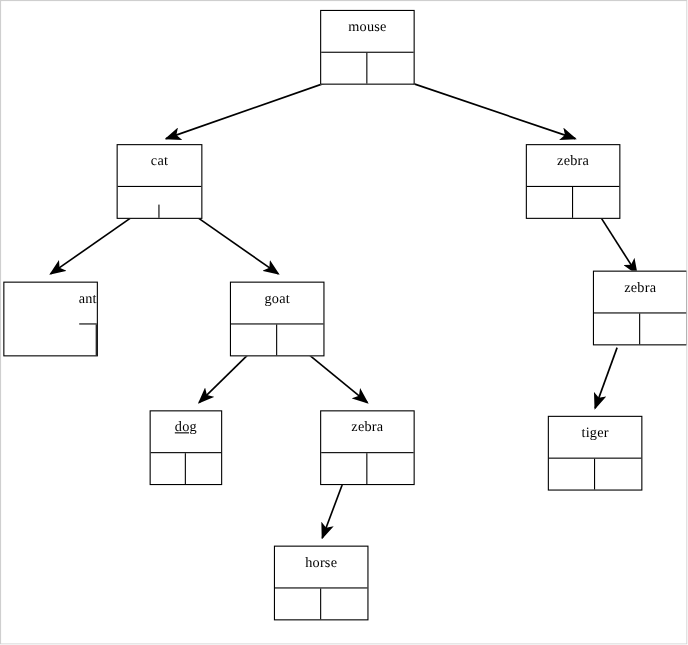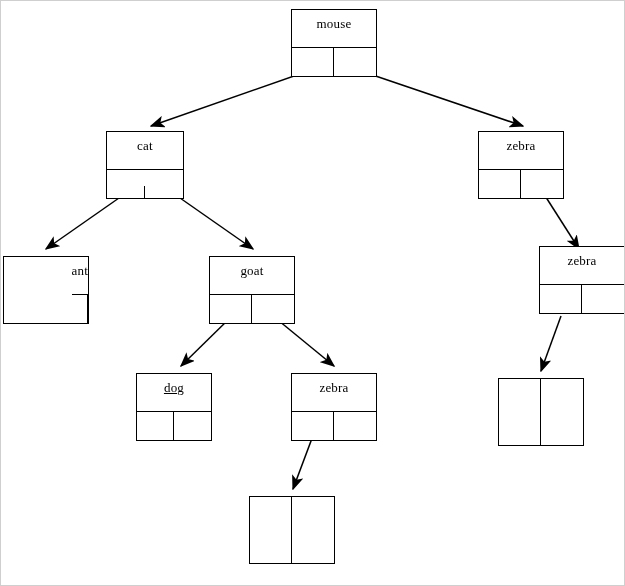--- a/index.html
+++ b/index.html
@@ -119,40 +119,42 @@
           <div class="ptr-cell right"></div>
         </div>
       </div>
       <div class="tree-node" style="left: 538px; top: 245px; width: 86px; height: 68px;">
         <div class="node-label" style="height: 38px;">zebra</div>
         <div class="node-pointers">
           <div class="ptr-cell left"></div>
           <div class="ptr-cell right"></div>
         </div>
       </div>
-      <div class="tree-node" style="left: 135px; top: 372px; width: 76px; height: 68px; text-decoration: underline;">
+      <div class="tree-node" style="left: 135px; top: 372px; width: 66px; height: 68px; text-decoration: underline;">
         <div class="node-label" style="height: 38px;">dog</div>
         <div class="node-pointers">
           <div class="ptr-cell left"></div>
           <div class="ptr-cell right"></div>
         </div>
       </div>
       <div class="tree-node" style="left: 290px; top: 372px; width: 86px; height: 68px;">
         <div class="node-label" style="height: 38px;">zebra</div>
         <div class="node-pointers">
           <div class="ptr-cell left"></div>
           <div class="ptr-cell right"></div>
         </div>
       </div>
       <div class="tree-node" style="left: 497px; top: 377px; width: 86px; height: 68px;">
+        <div class="node-label" style="height: 38px;">tiger</div>
         <div class="node-pointers">
           <div class="ptr-cell left"></div>
           <div class="ptr-cell right"></div>
         </div>
       </div>
       <div class="tree-node" style="left: 248px; top: 495px; width: 86px; height: 68px;">
+        <div class="node-label" style="height: 38px;">horse</div>
         <div class="node-pointers">
           <div class="ptr-cell left"></div>
           <div class="ptr-cell right"></div>
         </div>
       </div>
     </div>
 </div>
 
 </body></html>

